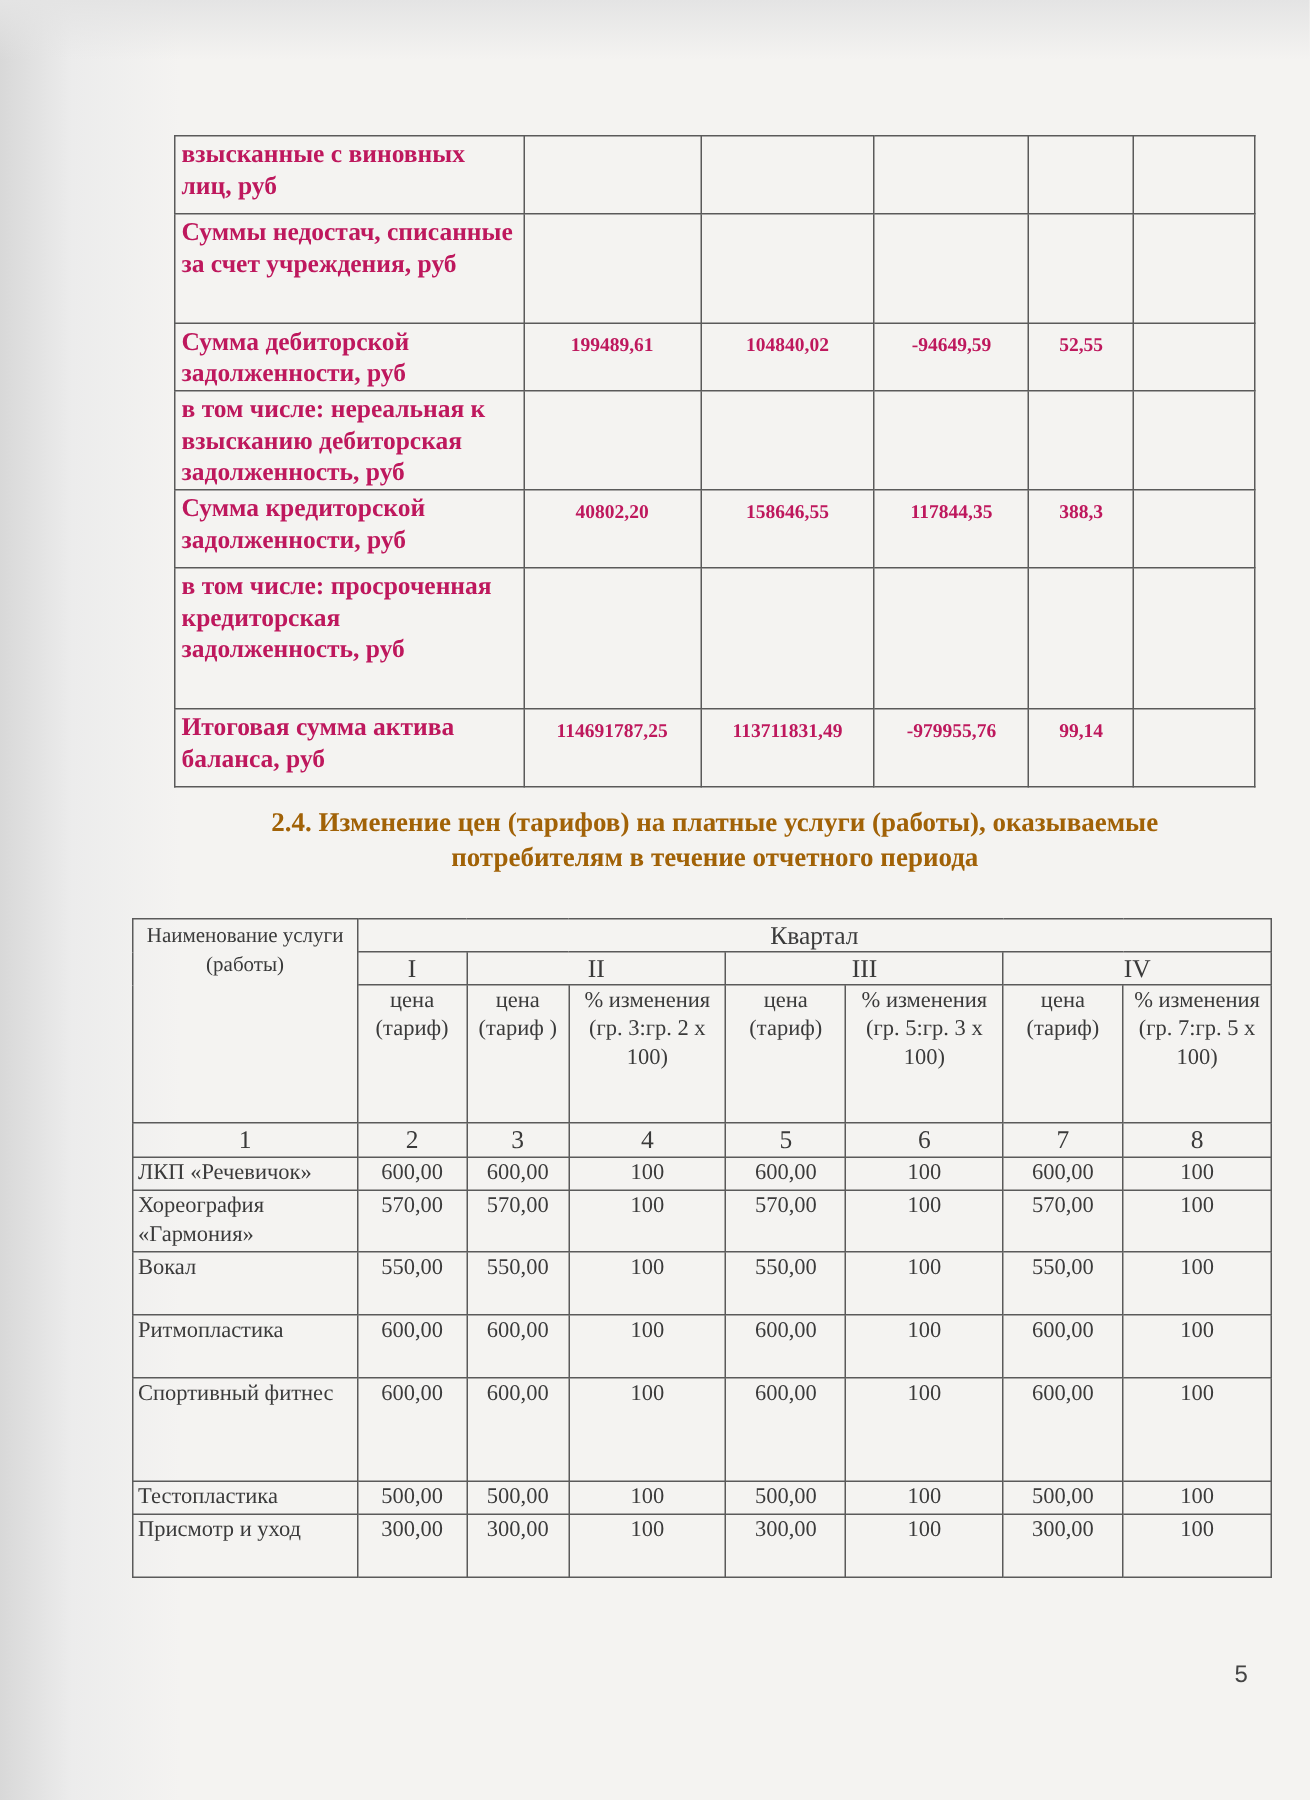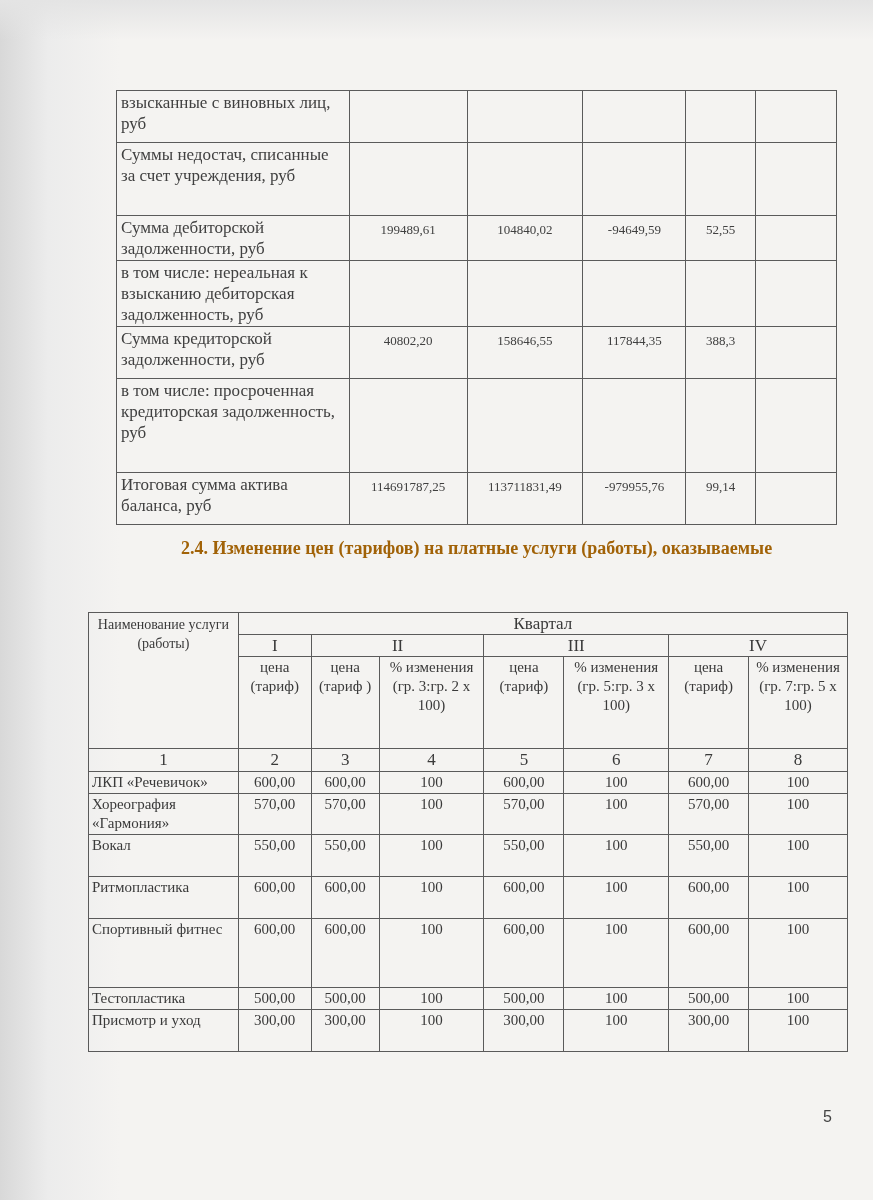--- a/index.html
+++ b/index.html
@@ -15,21 +15,21 @@
   }
   .top-edge {
     position: absolute; left: 0; top: 0; width: 873px; height: 40px;
     background: linear-gradient(180deg, #e4e4e4 0%, rgba(244,243,241,0) 100%);
   }
   table { border-collapse: collapse; position: absolute; }
   td, th { border: 1px solid #5a5a5a; vertical-align: top; font-weight: normal; }
 
   
   #t1 { left: 116px; top: 90px; width: 721px; }
-  #t1 td { font-size: 17px; line-height: 21px; padding: 1px 4px; color: #404040; }
+  #t1 td { font-size: 17px; line-height: 21px; padding: 1px 4px; color: #be185d; font-weight: bold; }
   #t1 td.num { font-size: 13px; text-align: center; padding-top: 3px; }
   #t1 col.c0 { width: 233px; }
   #t1 col.c1 { width: 118px; }
   #t1 col.c2 { width: 116px; }
   #t1 col.c3 { width: 103px; }
   #t1 col.c4 { width: 70px; }
   #t1 col.c5 { width: 81px; }
 
   .heading {
     position: absolute; left: 116px; top: 537px; width: 721px; text-align: center;
@@ -127,20 +127,21 @@
         <td class="num">113711831,49</td>
         <td class="num">-979955,76</td>
         <td class="num">99,14</td>
         <td class="num"></td>
       </tr>
     </tbody>
 </table>
 
 <div class="heading">
   <div>2.4. Изменение цен (тарифов) на платные услуги (работы), оказываемые</div>
+  <div>потребителям в течение отчетного периода</div>
 </div>
 
 <table id="t2">
   <colgroup>
       <col class="n">
       <col class="p1">
       <col class="p2">
       <col class="p3">
       <col class="p4">
       <col class="p5">

